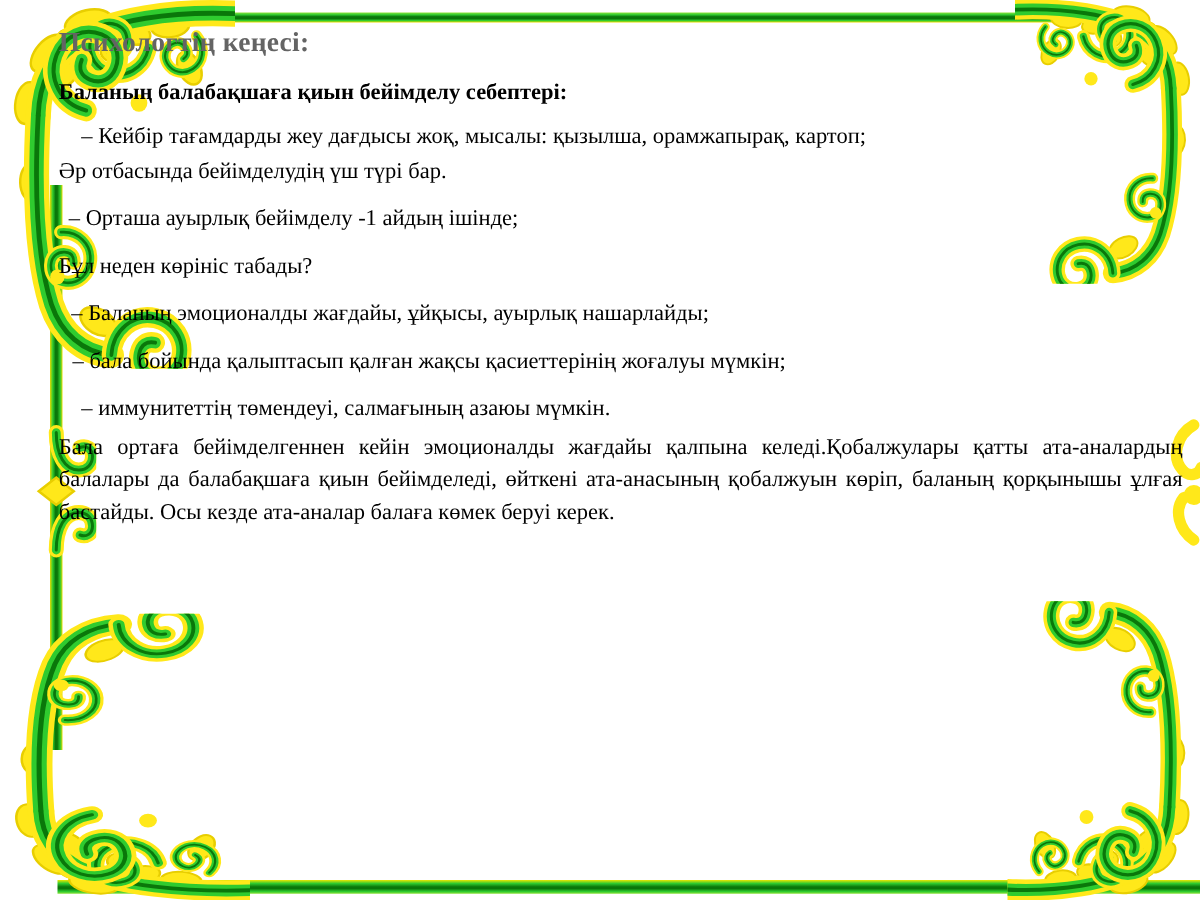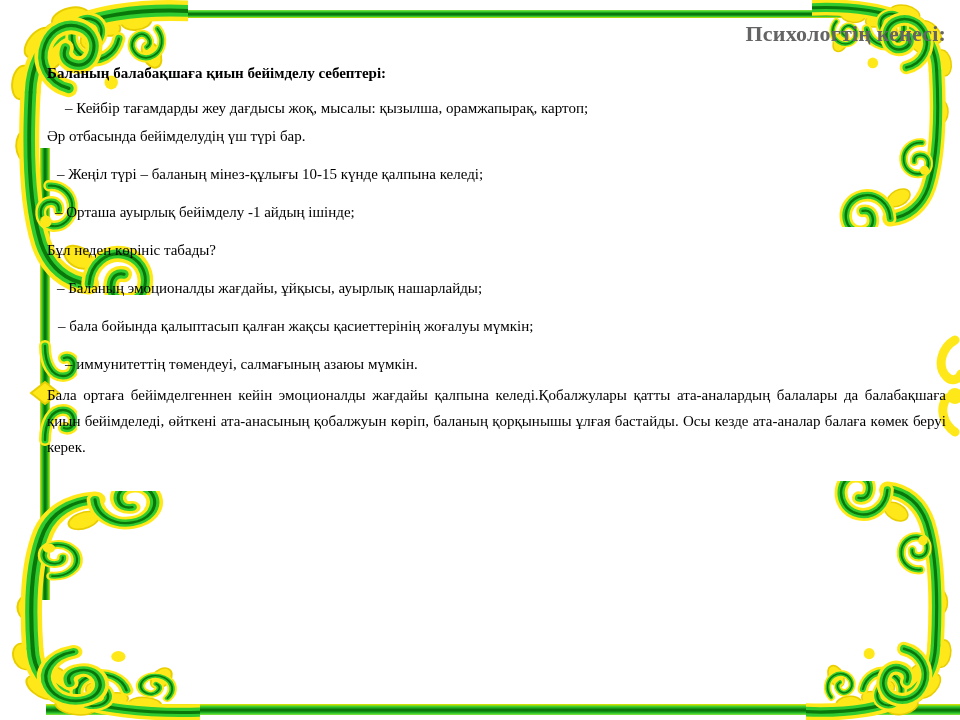--- a/index.html
+++ b/index.html
@@ -22,23 +22,23 @@
   .orn svg{display:block;width:100%;height:100%}
   .orn-tl{left:-4px;top:-3px;width:192px;height:298px}
   .orn-tr{right:-4px;top:-3px;width:152px;height:230px;transform:scaleX(-1)}
   .orn-bl{left:-4px;bottom:-3px;width:204px;height:232px;transform:scaleY(-1)}
   .orn-br{right:-4px;bottom:-3px;width:158px;height:242px;transform:scale(-1,-1)}
   .orn-ml{left:13px;top:334px;width:64px;height:118px}
   .orn-mr{right:-3px;top:334px;width:30px;height:104px}
 
   
   .content{position:absolute;z-index:3;left:0;top:0;width:960px;padding:21px 14px 0 47px}
-  .title{text-align:right;font-weight:bold;font-size:22px;color:#646464;
+  .title{text-align:left;font-weight:bold;font-size:22px;color:#646464;
          letter-spacing:.2px;margin-bottom:13px}
-  .blk{font-size:15px;line-height:26px;margin-bottom:12px}
+  .blk{font-size:18px;line-height:26px;margin-bottom:12px}
   .heading{font-weight:bold;margin-bottom:9px}
   .i1{padding-left:18px}
   .i2{padding-left:10px}
   .i3{padding-left:8px}
   .i4{padding-left:11px}
   .ind{text-indent:16px}
   .just{text-align:justify}
   .mb17{margin-bottom:17px}
   .mb14{margin-bottom:14px}
   .mb5{margin-bottom:5px}
@@ -150,21 +150,20 @@
     <svg viewBox="0 0 30 104" preserveAspectRatio="none">
         <use href="#orn-right-bud"></use>
       </svg>
   </div>
 
   <div class="content">
     <div class="title">Психологтің кеңесі:</div>
     <p class="blk heading">Баланың балабақшаға қиын бейімделу себептері:</p>
     <p class="blk i1 mb0">– Кейбір тағамдарды жеу дағдысы жоқ, мысалы: қызылша, орамжапырақ, картоп;</p>
     <p class="blk">Әр отбасында бейімделудің үш түрі бар.</p>
-    <p class="blk i2">– Жеңіл түрі – баланың мінез-құлығы 10-15 күнде қалпына келеді;</p>
     <p class="blk i3">– Орташа ауырлық бейімделу -1 айдың ішінде;</p>
     <p class="blk">Бұл неден көрініс табады?</p>
     <p class="blk i2">– Баланың эмоционалды жағдайы, ұйқысы, ауырлық нашарлайды;</p>
     <p class="blk i4">– бала бойында қалыптасып қалған жақсы қасиеттерінің жоғалуы мүмкін;</p>
     <p class="blk i1 mb5">– иммунитеттің төмендеуі, салмағының азаюы мүмкін.</p>
     <p class="blk just">Бала ортаға бейімделгеннен кейін эмоционалды жағдайы қалпына келеді.Қобалжулары қатты ата-аналардың балалары да балабақшаға қиын бейімделеді, өйткені ата-анасының қобалжуын көріп, баланың қорқынышы ұлғая бастайды. Осы кезде ата-аналар балаға көмек беруі керек.</p>
   </div>
 </div>
 
 </body></html>

